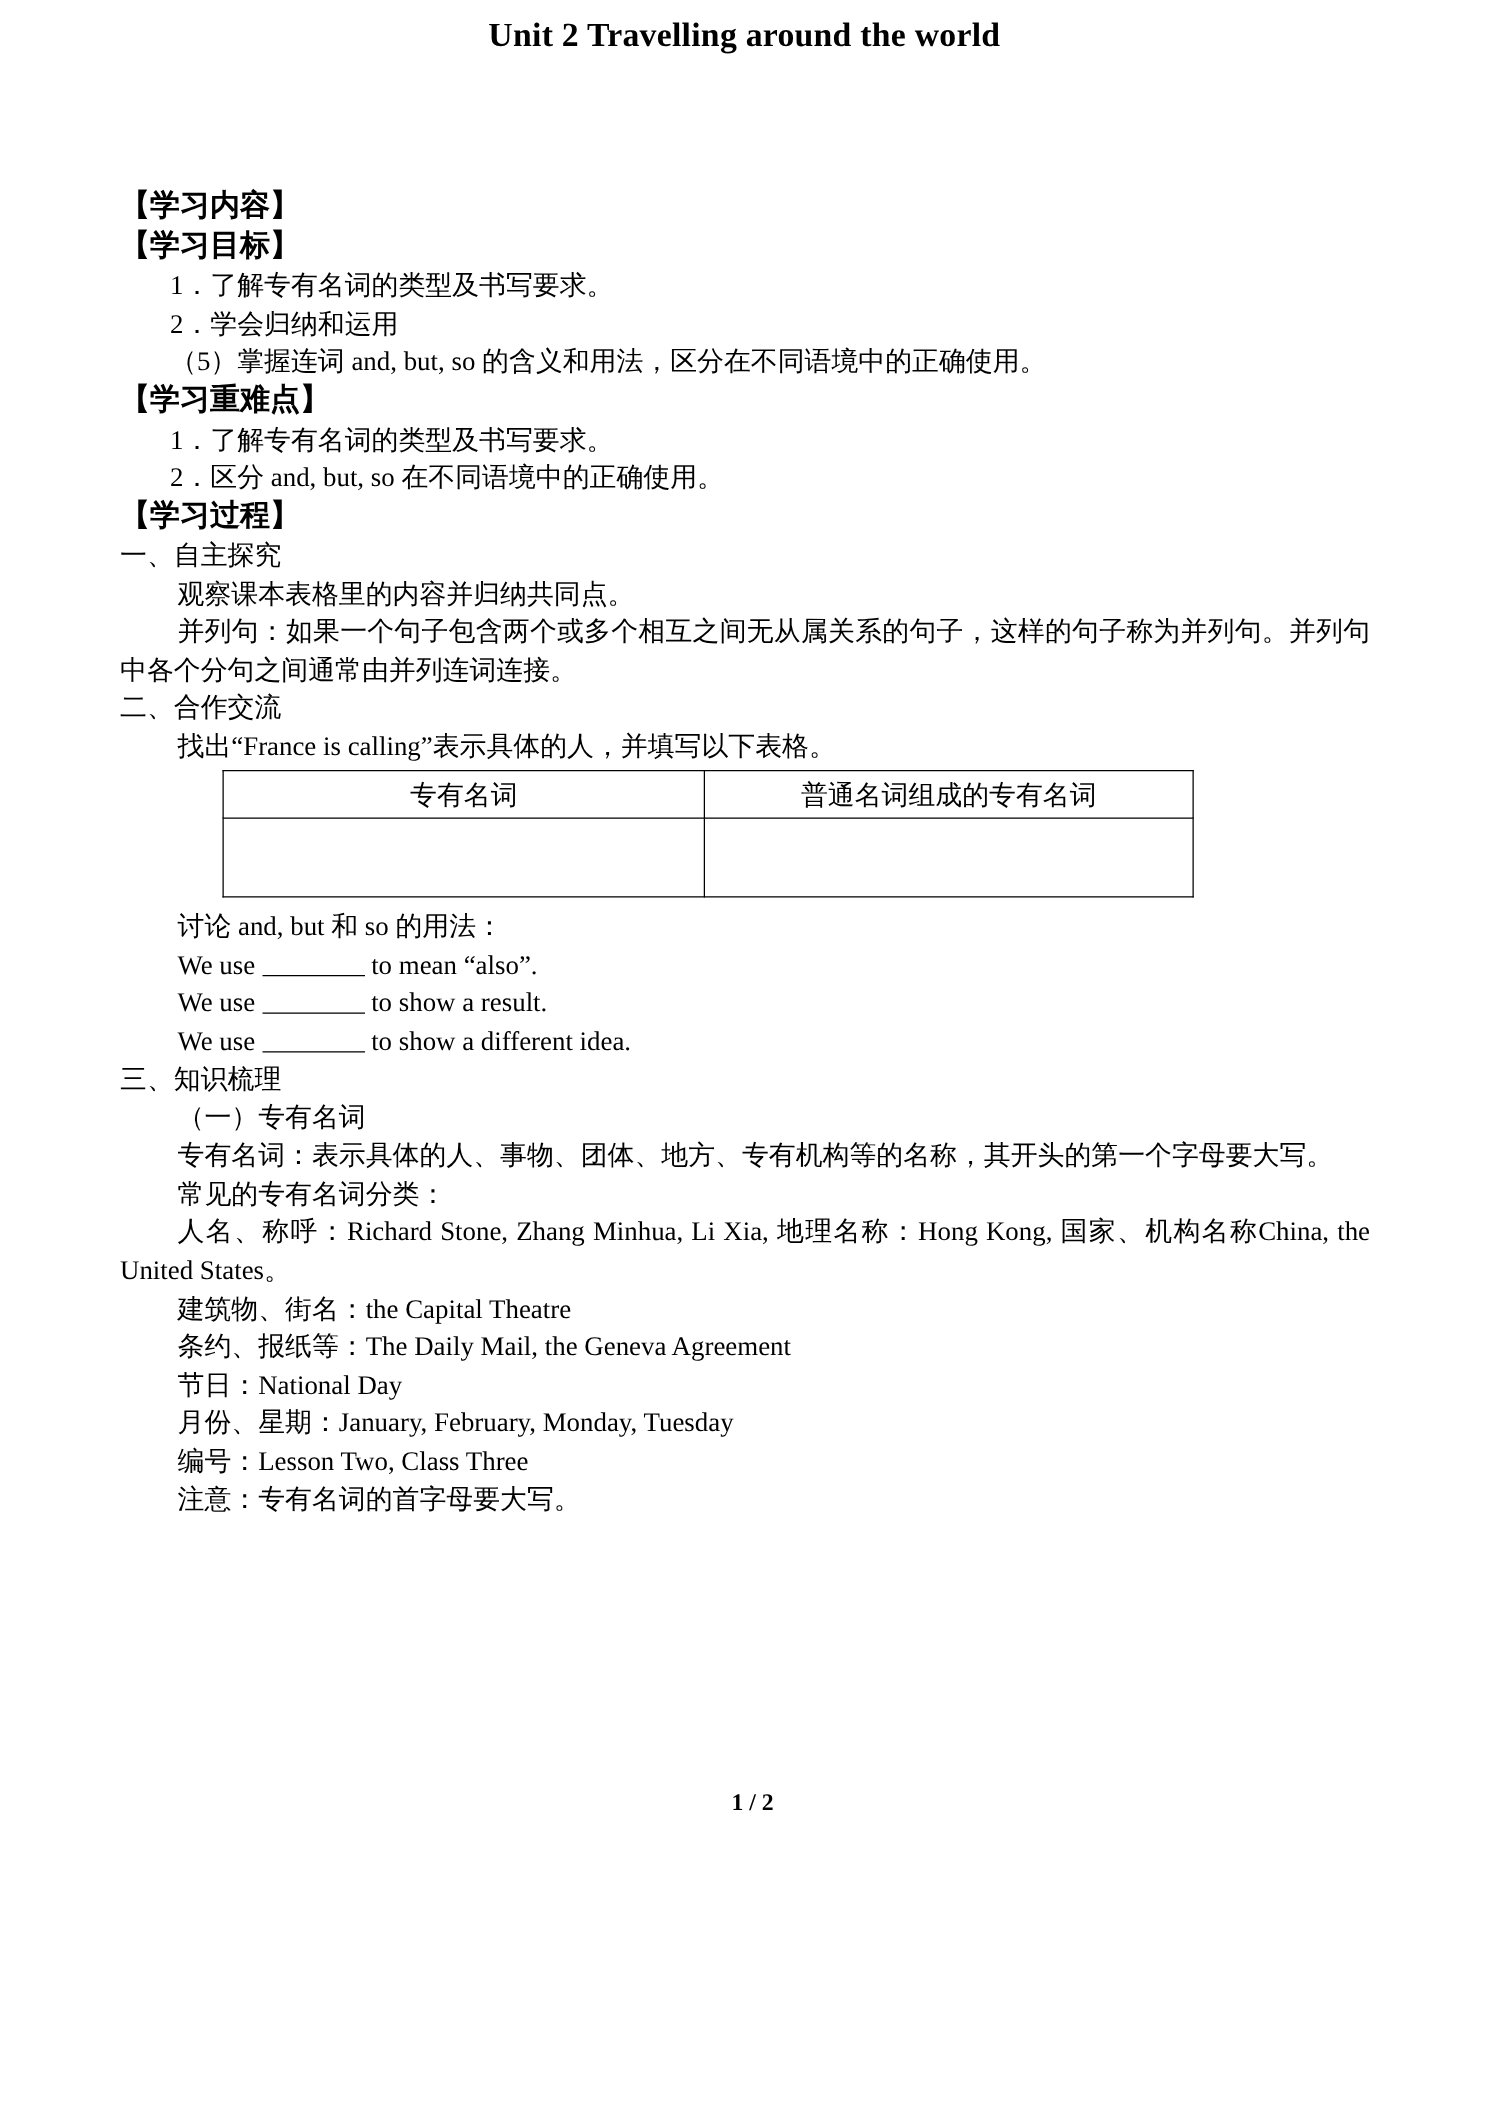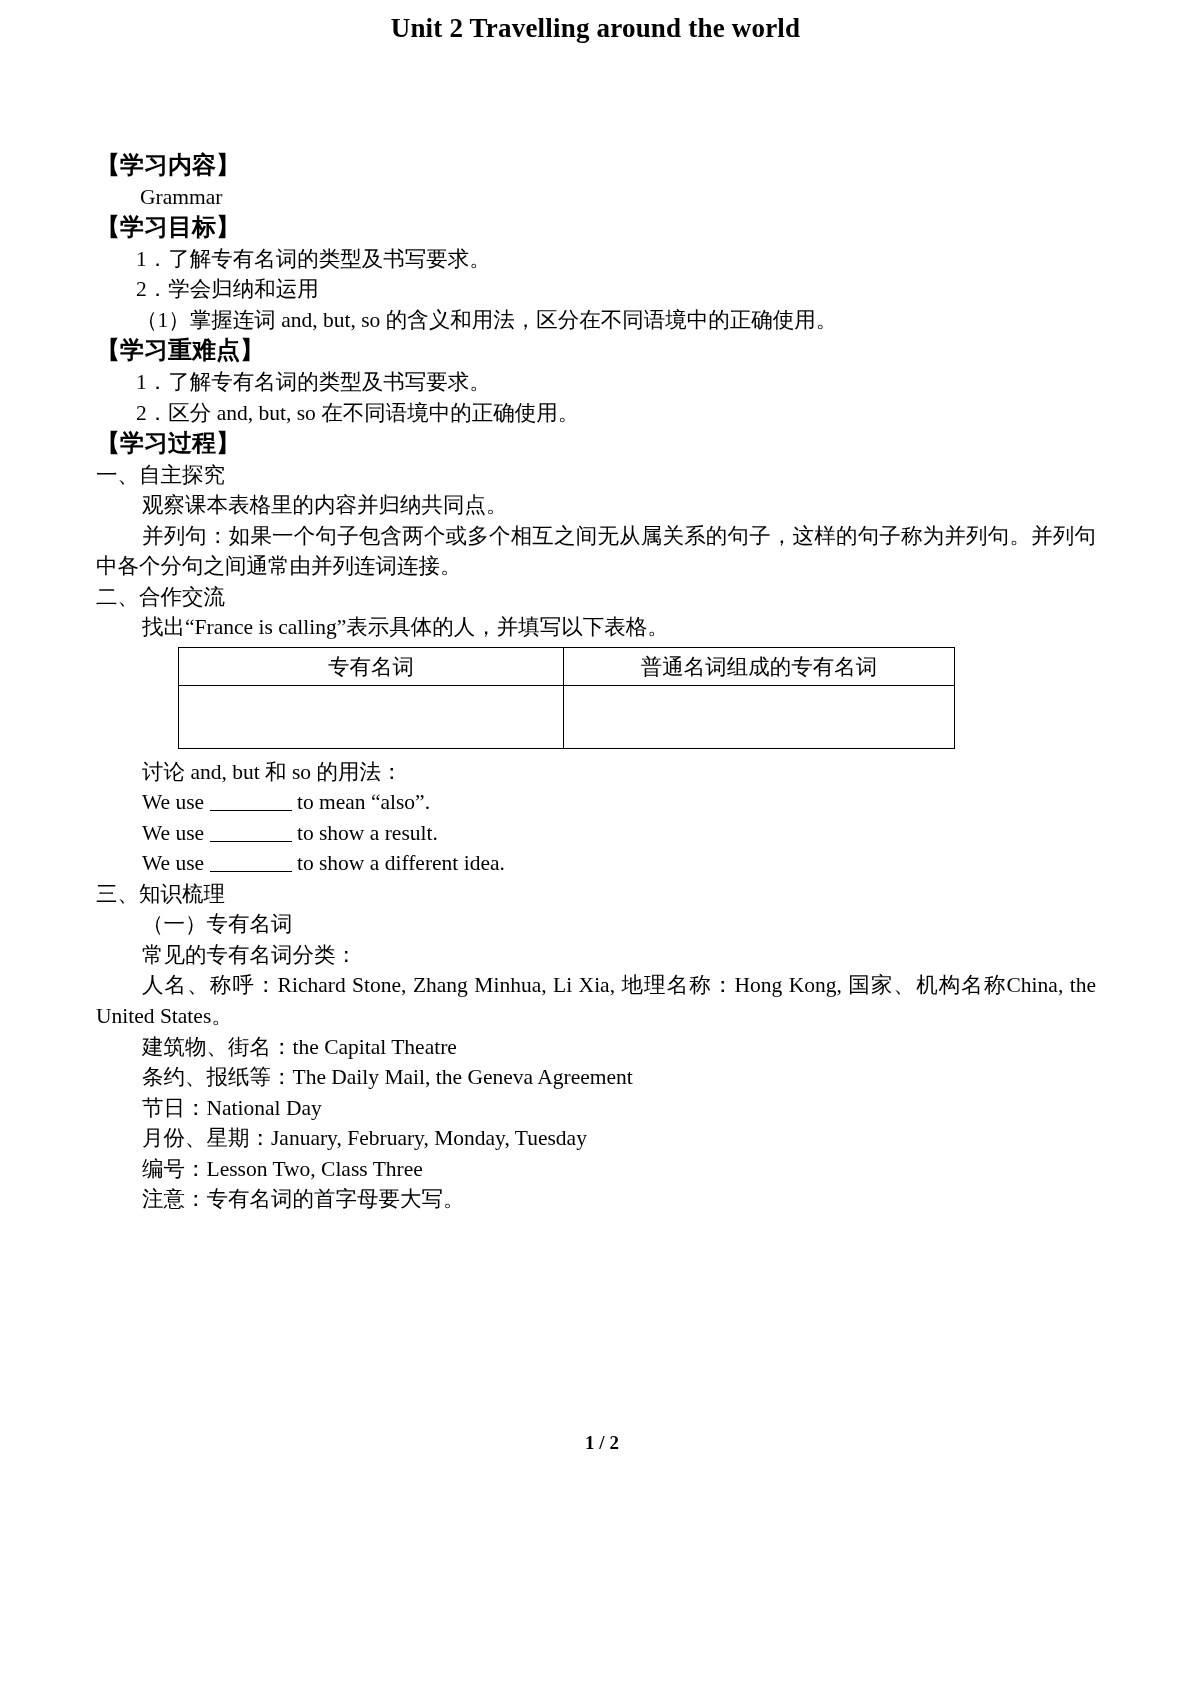--- a/index.html
+++ b/index.html
@@ -111,26 +111,25 @@
 </head>
 <body>
 
 <div class="page">
 
   <div class="doc-title">Unit 2 Travelling around the world</div>
 
   <div class="content">
 
     <div class="sec-head">【学习内容】</div>
-    <div class="line indent1">Grammar</div>
 
     <div class="sec-head">【学习目标】</div>
     <div class="line indent-num">1．了解专有名词的类型及书写要求。</div>
     <div class="line indent-num">2．学会归纳和运用</div>
-    <div class="line indent-num">（1）掌握连词 and, but, so 的含义和用法，区分在不同语境中的正确使用。</div>
+    <div class="line indent-num">（5）掌握连词 and, but, so 的含义和用法，区分在不同语境中的正确使用。</div>
 
     <div class="sec-head">【学习重难点】</div>
     <div class="line indent-num">1．了解专有名词的类型及书写要求。</div>
     <div class="line indent-num">2．区分 and, but, so 在不同语境中的正确使用。</div>
 
     <div class="sec-head">【学习过程】</div>
 
     <div class="line noindent">一、自主探究</div>
     <div class="line indent-para">观察课本表格里的内容并归纳共同点。</div>
     <div class="wrap-para">并列句：如果一个句子包含两个或多个相互之间无从属关系的句子，这样的句子称为并列句。并列句中各个分句之间通常由并列连词连接。</div>
@@ -160,20 +159,21 @@
     <div class="line indent-para">讨论 and, but 和 so 的用法：</div>
 
     <div class="line indent-para"><span>We use </span><span class="blank"></span><span> to mean “also”.</span></div>
 
     <div class="line indent-para"><span>We use </span><span class="blank"></span><span> to show a result.</span></div>
 
     <div class="line indent-para"><span>We use </span><span class="blank"></span><span> to show a different idea.</span></div>
 
     <div class="line noindent">三、知识梳理</div>
     <div class="line indent-para">（一）专有名词</div>
+    <div class="wrap-para">专有名词：表示具体的人、事物、团体、地方、专有机构等的名称，其开头的第一个字母要大写。</div>
     <div class="line indent-para">常见的专有名词分类：</div>
     <div class="wrap-para">人名、称呼：Richard Stone, Zhang Minhua, Li Xia, 地理名称：Hong Kong, 国家、机构名称China, the United States。</div>
     <div class="line indent-para">建筑物、街名：the Capital Theatre</div>
     <div class="line indent-para">条约、报纸等：The Daily Mail, the Geneva Agreement</div>
     <div class="line indent-para">节日：National Day</div>
     <div class="line indent-para">月份、星期：January, February, Monday, Tuesday</div>
     <div class="line indent-para">编号：Lesson Two, Class Three</div>
     <div class="line indent-para">注意：专有名词的首字母要大写。</div>
 
   </div>

